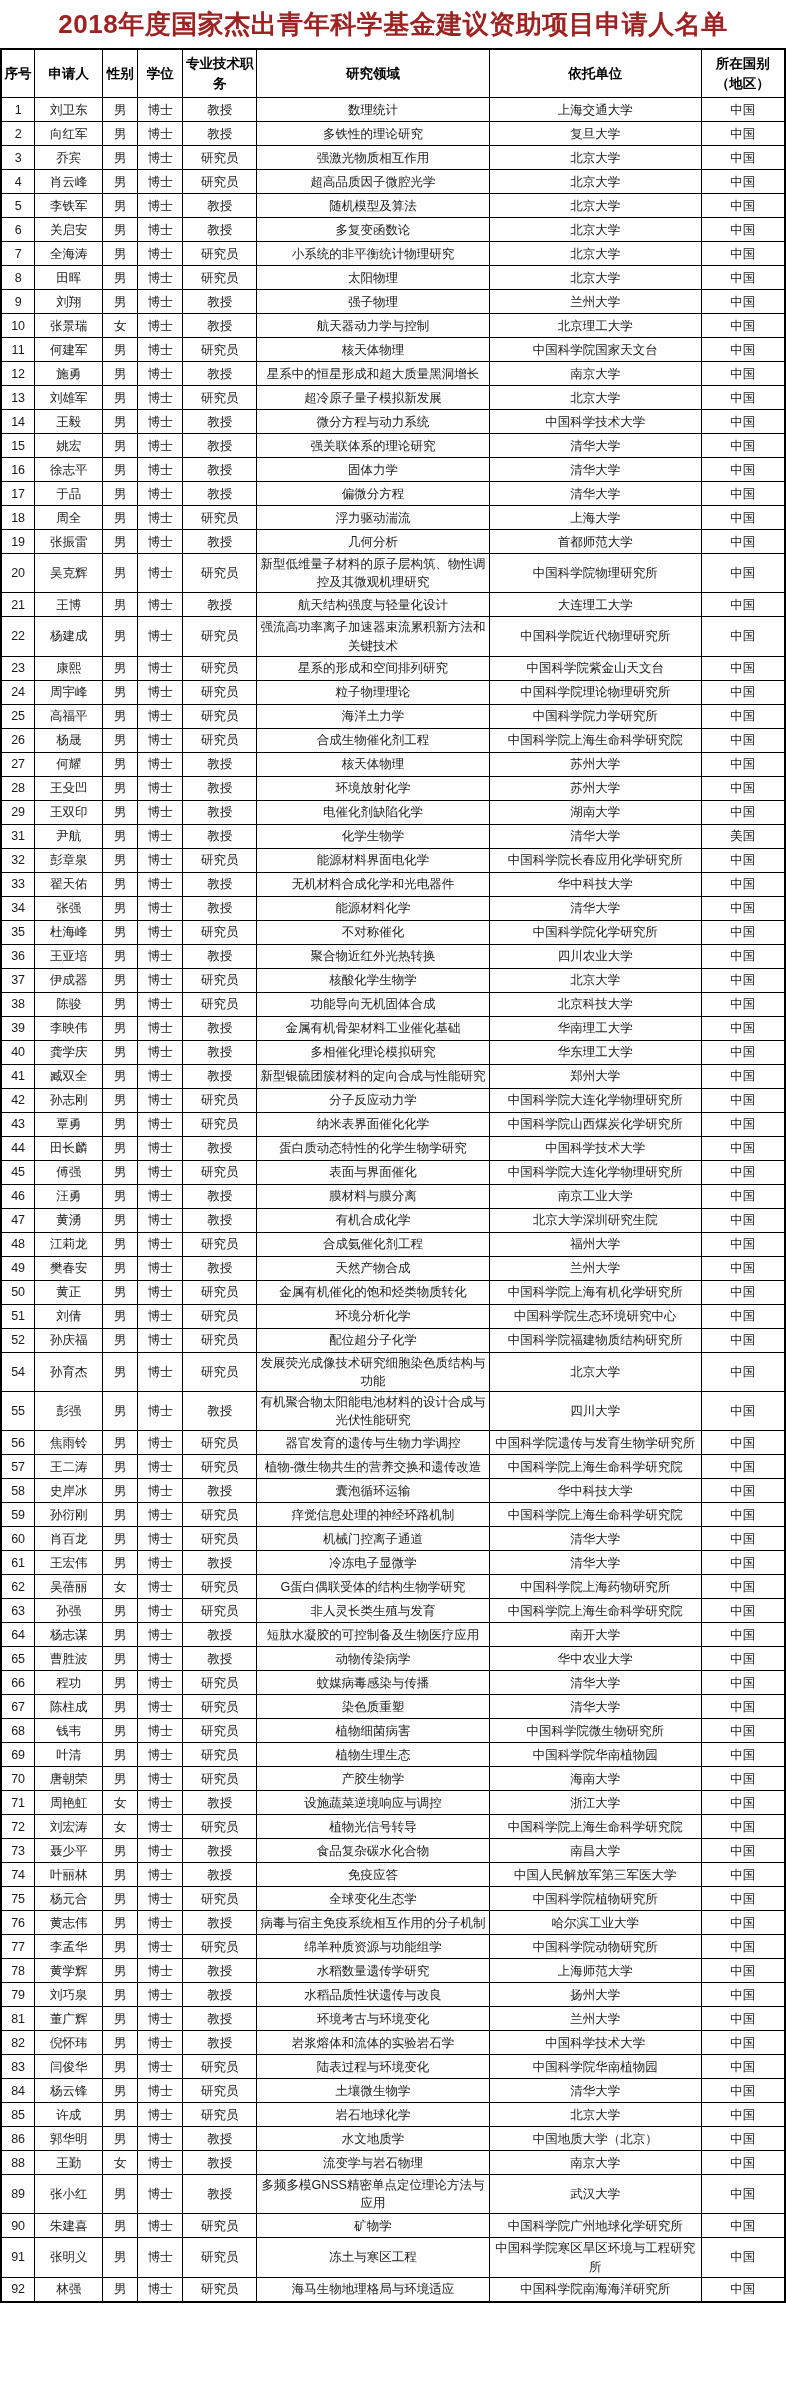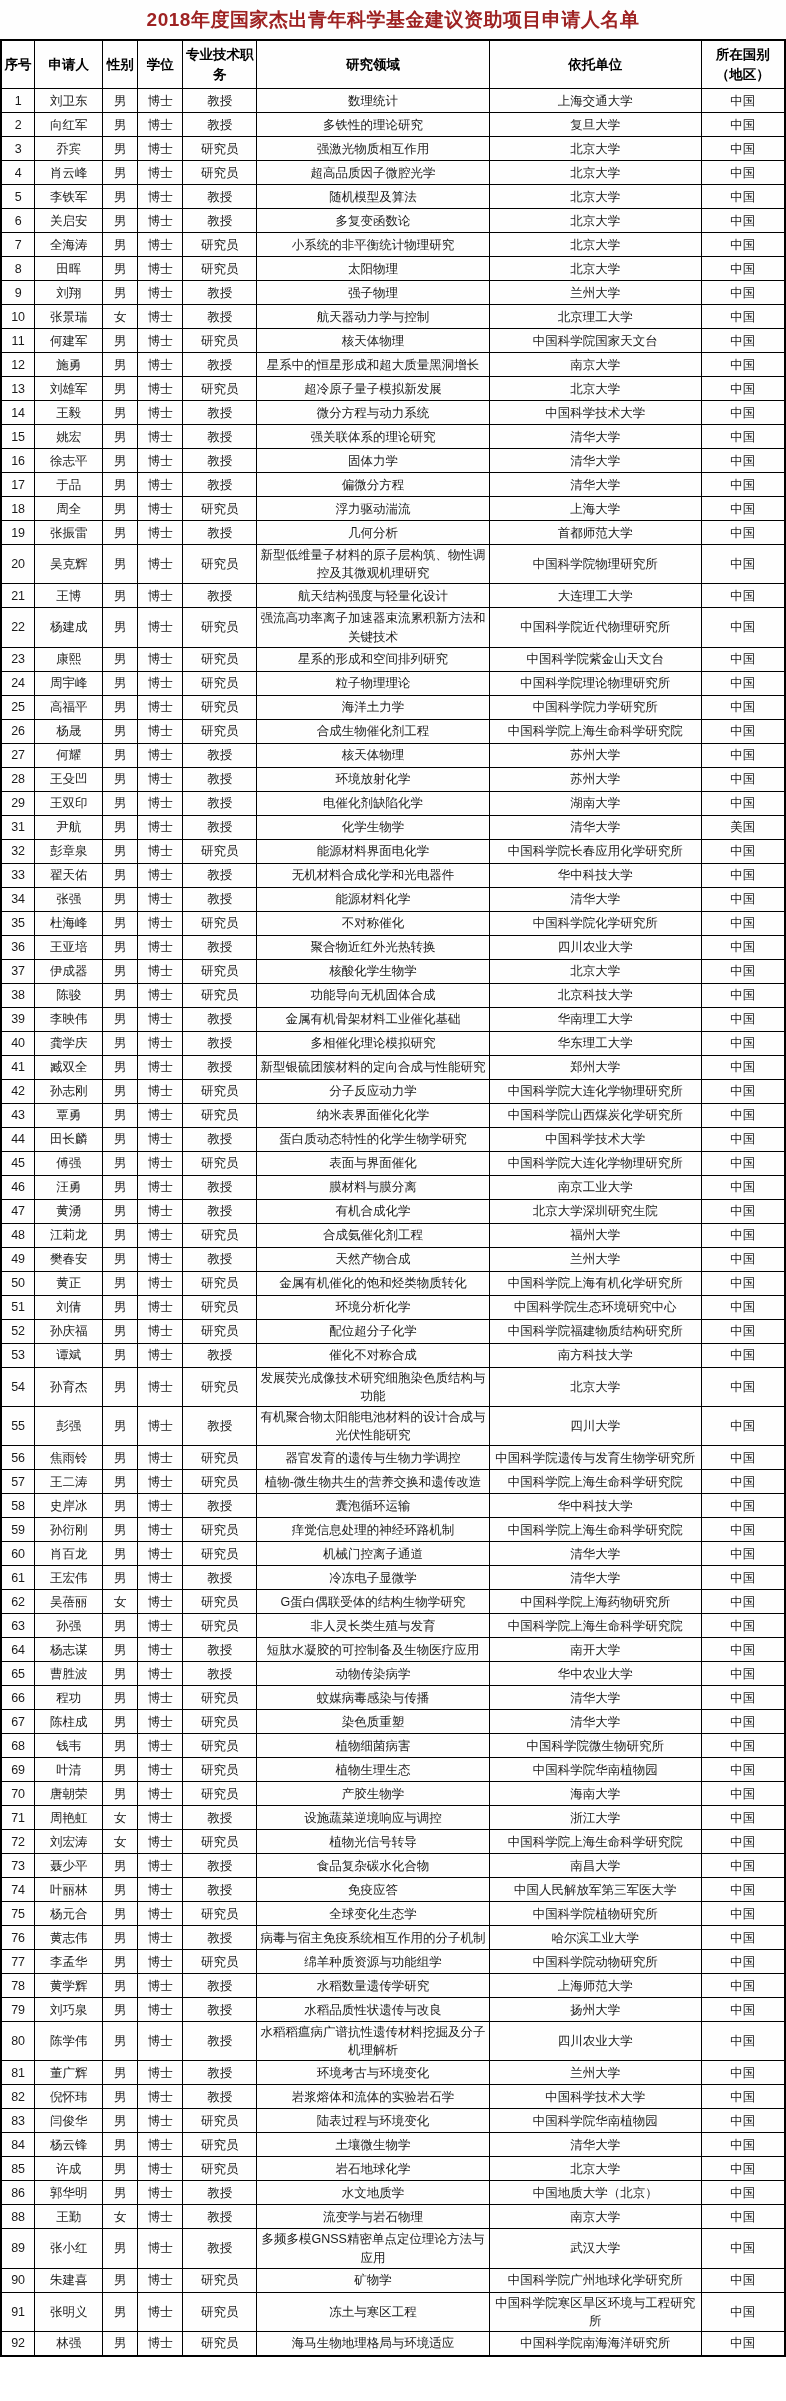--- a/index.html
+++ b/index.html
@@ -10,21 +10,21 @@
   }
   .page {
     width: 786px;
     background: #fefefe;
     box-sizing: border-box;
   }
   .doc-title {
     margin: 0;
     padding: 7px 4px 6px 4px;
     text-align: center;
-    font-size: 19px;
+    font-size: 26px;
     font-weight: bold;
     letter-spacing: 0.5px;
   }
   table.grid {
     width: 100%;
     border-collapse: collapse;
     table-layout: fixed;
     border: 2px solid #000;
   }
   table.grid th, table.grid td {
@@ -590,30 +590,20 @@
           <td>52</td>
           <td>孙庆福</td>
           <td>男</td>
           <td>博士</td>
           <td>研究员</td>
           <td>配位超分子化学</td>
           <td>中国科学院福建物质结构研究所</td>
           <td>中国</td>
         </tr>
         <tr>
-          <td>53</td>
-          <td>谭斌</td>
-          <td>男</td>
-          <td>博士</td>
-          <td>教授</td>
-          <td>催化不对称合成</td>
-          <td>南方科技大学</td>
-          <td>中国</td>
-        </tr>
-        <tr>
           <td>54</td>
           <td>孙育杰</td>
           <td>男</td>
           <td>博士</td>
           <td>研究员</td>
           <td>发展荧光成像技术研究细胞染色质结构与功能</td>
           <td>北京大学</td>
           <td>中国</td>
         </tr>
         <tr>
@@ -857,30 +847,20 @@
           <td>中国</td>
         </tr>
         <tr>
           <td>79</td>
           <td>刘巧泉</td>
           <td>男</td>
           <td>博士</td>
           <td>教授</td>
           <td>水稻品质性状遗传与改良</td>
           <td>扬州大学</td>
-          <td>中国</td>
-        </tr>
-        <tr>
-          <td>80</td>
-          <td>陈学伟</td>
-          <td>男</td>
-          <td>博士</td>
-          <td>教授</td>
-          <td>水稻稻瘟病广谱抗性遗传材料挖掘及分子机理解析</td>
-          <td>四川农业大学</td>
           <td>中国</td>
         </tr>
         <tr>
           <td>81</td>
           <td>董广辉</td>
           <td>男</td>
           <td>博士</td>
           <td>教授</td>
           <td>环境考古与环境变化</td>
           <td>兰州大学</td>

